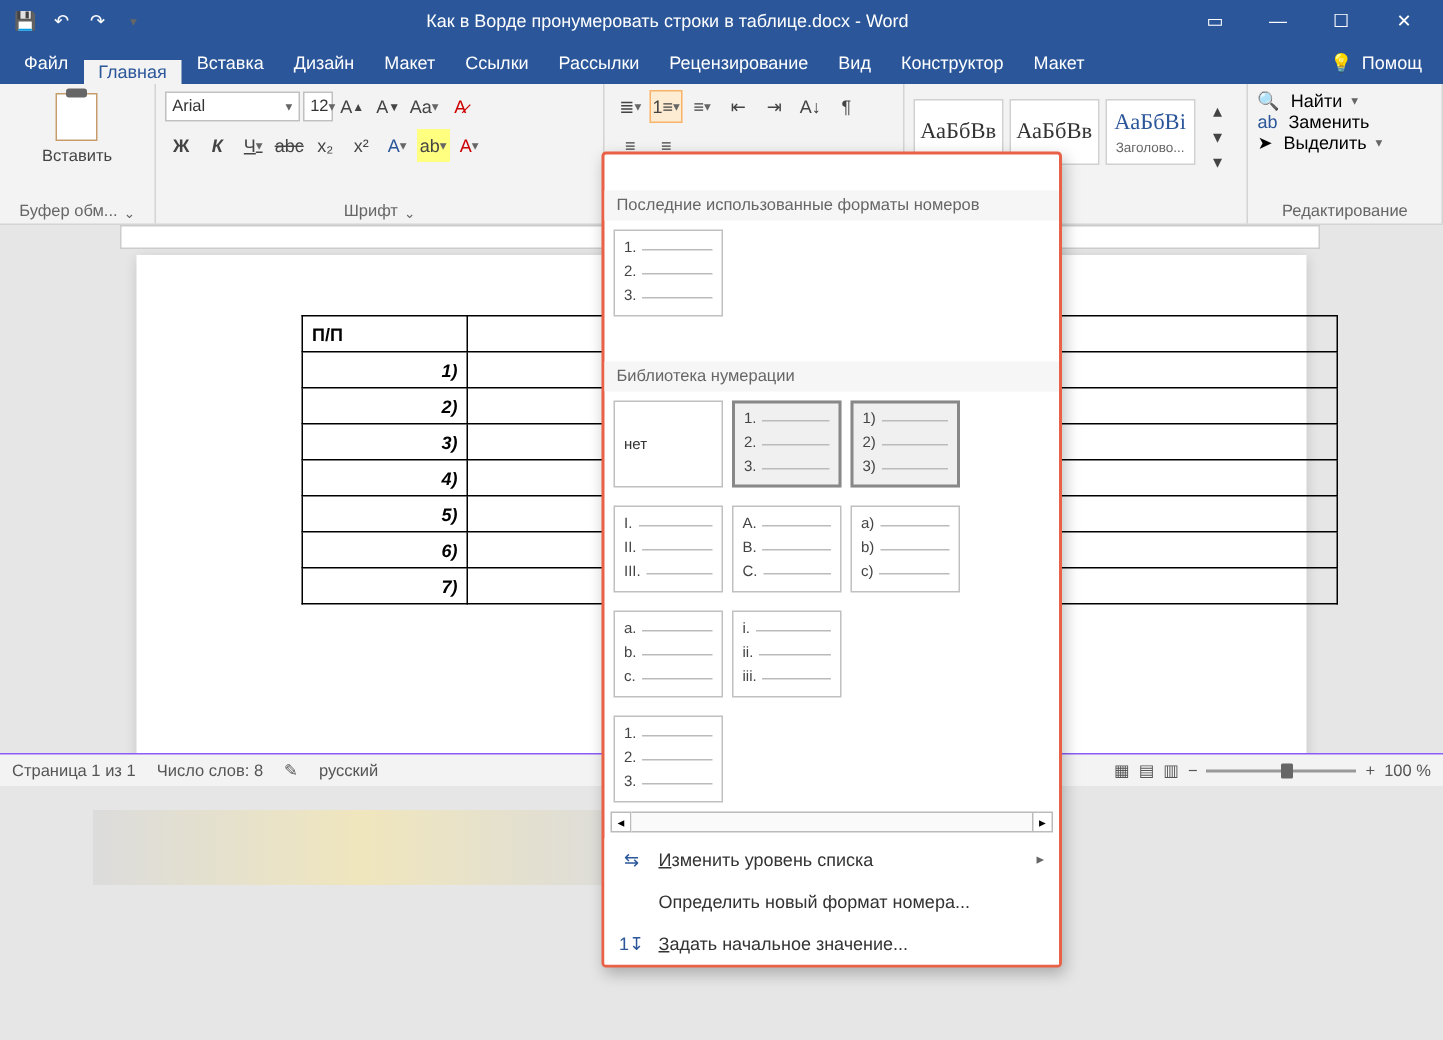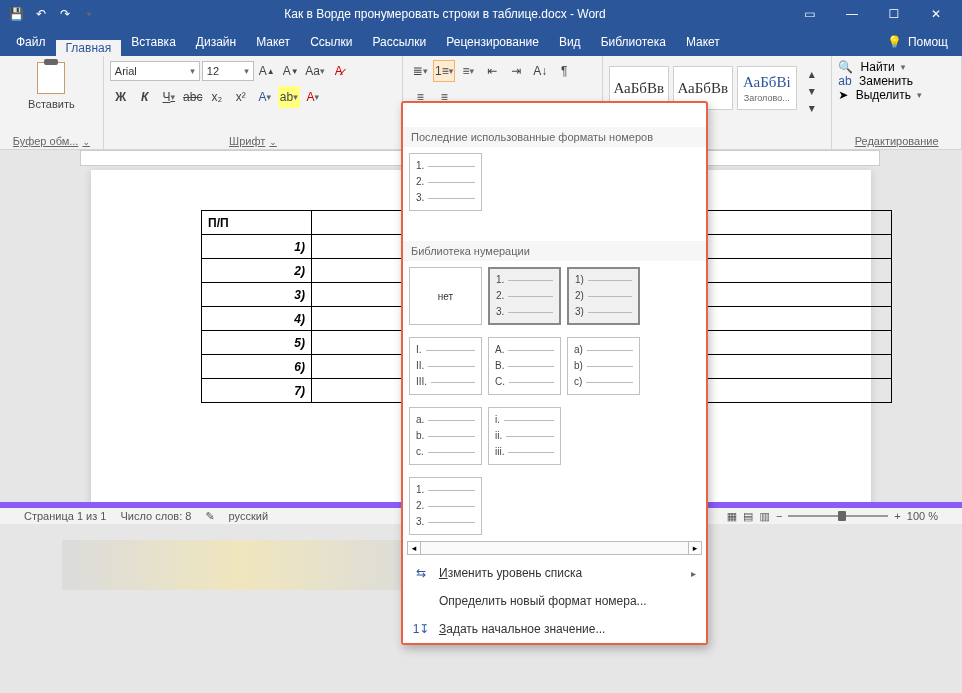--- a/index.html
+++ b/index.html
@@ -17,57 +17,57 @@
   .tabs { background: #2b579a; color: #fff; height: 28px; display: flex; align-items: stretch; padding-left: 6px; }
   .tab { padding: 0 10px; display: flex; align-items: center; font-size: 12px; cursor: pointer; }
   .tab.active { background: #f3f3f3; color: #2b579a; margin-top: 12px; }
   .tab.file { color: #fff; }
   .help { margin-left: auto; display: flex; align-items: center; gap: 6px; padding-right: 14px; }
 
   
   .ribbon { background: #f3f3f3; height: 94px; display: flex; border-bottom: 1px solid #d4d4d4; }
   .group { border-right: 1px solid #d4d4d4; padding: 4px 6px 2px 6px; display: flex; flex-direction: column; position: relative; }
   .group-row { display: flex; align-items: center; gap: 2px; }
-  .group-label { text-align: center; font-size: 11px; color: #666; padding-top: 2px; position: absolute; bottom: 2px; left: 0; right: 0; display:flex; align-items:flex-end; justify-content:center; gap:4px;text-decoration:underline;}
+  .group-label { text-align: center; font-size: 11px; color: #666; padding-top: 2px; position: absolute; bottom: 2px; left: 0; right: 0; display:flex; align-items:flex-end; justify-content:center; gap:4px;}
   .rb-btn { min-width: 22px; height: 22px; display: flex; align-items: center; justify-content: center; border: 1px solid transparent; background: none; cursor: pointer; font-size: 12px; color:#444; }
   .sel { border: 1px solid #c0c0c0; background: #fff; height: 20px; padding: 0 4px; display: flex; align-items: center; font-size: 11px; color:#333; }
   .bigbtn { text-align:center; font-size:11px; color:#444; display:flex; flex-direction:column; align-items:center; gap:4px; padding:2px 4px; cursor:pointer;}
   .style-tile { width:60px; height:44px; border:1px solid #d0d0d0; display:flex; flex-direction:column; align-items:center; justify-content:center; font-size:10px; background:#fff; }
   .style-tile .sample{ font-family:'Times New Roman',serif; font-size:15px; color:#333;}
   .style-tile .lbl{font-size:9px;color:#666;margin-top:2px;}
   .style-tile.accent .sample{color:#2b579a;}
 
   
   .doc-wrap { position:absolute; top:150px; left:0; right:0; bottom:169px; background:#e6e6e6; display:flex; justify-content:center; overflow:hidden;}
   .ruler { position:absolute; top:150px; left:80px; height:16px; width:800px; background:#fff; border:1px solid #ccc; z-index:1; }
   .page { width:780px; background:#fff; margin-top:20px; box-shadow:0 2px 8px rgba(0,0,0,.15); padding:40px 40px; min-height:360px; position:relative;}
   .tbl { border-collapse:collapse; margin-left:70px; }
   .tbl td { border:1px solid #000; height:24px; min-width:110px; padding:0 6px; font-family:Arial,sans-serif; font-style:italic; font-weight:bold; text-align:right; }
   .tbl td.left{ text-align:left; font-style:normal; font-weight:bold;}
   .tbl td.wide{ min-width:290px;}
 
   
-  .statusbar { position:absolute; left:0; right:0; bottom:169px; height:22px; background:#f3f3f3; border-top:6px solid #8b5cf6; display:flex; align-items:center; font-size:11px; color:#555; padding:0 24px; gap:14px;}
+  .statusbar { position:absolute; left:0; right:0; bottom:169px; height:22px; background:#f3f3f3; border-top:1px solid #8b5cf6; display:flex; align-items:center; font-size:11px; color:#555; padding:0 8px; gap:14px;}
   .zoom { margin-left:auto; display:flex; align-items:center; gap:6px;}
   .slider { width:100px; height:2px; background:#999; position:relative;}
   .slider::after{content:"";position:absolute;left:50%;top:-4px;width:8px;height:10px;background:#666;border-radius:1px;}
 
   
   .bottomband { position:absolute; left:0; right:0; bottom:0; height:169px; background:#e6e6e6; display:flex; align-items:flex-start; padding:12px; gap:8px;}
   .blur1{width:360px;height:50px;background:linear-gradient(90deg,#d9d9d9,#f2e6b3,#d9d9d9);margin-top:4px;margin-left:50px;opacity:.8;}
 
   
   .num-drop { position:absolute; left:401px; top:101px; width:307px; background:#fff; border:2px solid #e96146; border-radius:3px; box-shadow:2px 4px 10px rgba(0,0,0,.25); z-index:50; font-size:11px;}
   .num-sec-title { padding:4px 8px; color:#666; background:#f6f6f6;margin-top:24px; }
   .num-grid { padding:6px; display:flex; flex-wrap:wrap; gap:6px;}
   .num-tile{ width:73px; height:58px; border:1px solid #c0c0c0; display:flex; flex-direction:column; justify-content:center; padding:4px 6px; font-size:10px; color:#444; cursor:pointer; background:#fff;}
   .num-tile.selected{ border:2px solid #888; background:#f0f0f0;}
   .num-tile .ln{display:flex; align-items:center; gap:4px; line-height:1.6;}
   .num-tile .ln .dash{border-top:1px solid #bbb; flex:1; height:0;}
-  .num-tile.none{align-items:center; justify-content:center; color:#333;}
+  .num-tile.none{justify-content:center; color:#333;}
   .num-scroll{ display:flex; align-items:center; padding:0 4px 4px 4px;}
   .num-scroll .arrow{width:14px;height:14px;border:1px solid #bbb;display:flex;align-items:center;justify-content:center;font-size:9px;cursor:pointer;}
   .num-scroll .track{flex:1;height:14px;border-top:1px solid #bbb;border-bottom:1px solid #bbb;background:#fafafa;}
   .menu-items{background:#fff; }
   .menu-item{padding:6px 10px; display:flex; align-items:center; gap:10px; font-size:12px; color:#333; cursor:pointer;}
   .mi-icon{width:16px;height:16px;display:flex;align-items:center;justify-content:center;color:#2b579a;font-size:12px;}
   .menu-item .arrow-r{margin-left:auto;color:#666;font-size:10px;}
 
   .chev{font-size:9px; color:#666;}
   .und{text-decoration:underline;}
@@ -94,21 +94,21 @@
 <div class="tabs">
   <div class="tab file">Файл</div>
   <div class="tab active">Главная</div>
   <div class="tab">Вставка</div>
   <div class="tab">Дизайн</div>
   <div class="tab">Макет</div>
   <div class="tab">Ссылки</div>
   <div class="tab">Рассылки</div>
   <div class="tab">Рецензирование</div>
   <div class="tab">Вид</div>
-  <div class="tab">Библиотека</div>
+  <div class="tab">Конструктор</div>
   <div class="tab">Макет</div>
   <div class="help">
     <span>💡</span>
     <span>Помощ</span>
   </div>
 </div>
 
 <div class="ribbon">
   <div class="group" style="width:104px">
     <div class="bigbtn">
@@ -122,21 +122,21 @@
         <span class="chev">⌄</span>
       </div>
   </div>
 
   <div class="group" style="width:300px">
     <div class="group-row" style="margin-bottom:4px">
       <div class="sel" style="width:90px">
           <span>Arial</span>
           <span class="chev" style="margin-left:auto">▾</span>
         </div>
-      <div class="sel" style="width:52px">
+      <div class="sel" style="width:20px">
           <span>12</span>
           <span class="chev" style="margin-left:auto">▾</span>
         </div>
       <button class="rb-btn">A<sup style="font-size:8px">▲</sup></button>
       <button class="rb-btn">A<sup style="font-size:8px">▼</sup></button>
       <button class="rb-btn">Aa<span class="chev">▾</span></button>
       <button class="rb-btn" style="color:#c00">A̷</button>
     </div>
     <div class="group-row">
       <button class="rb-btn" style="font-weight:bold">Ж</button>

